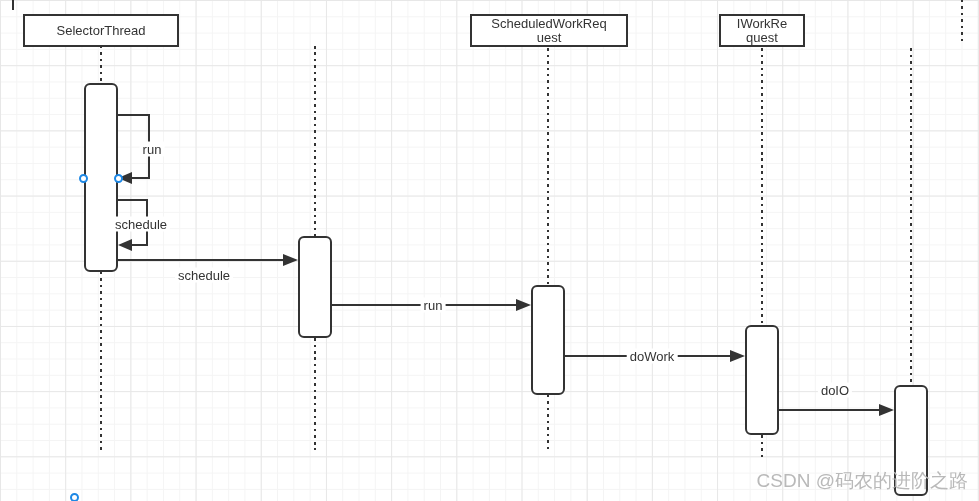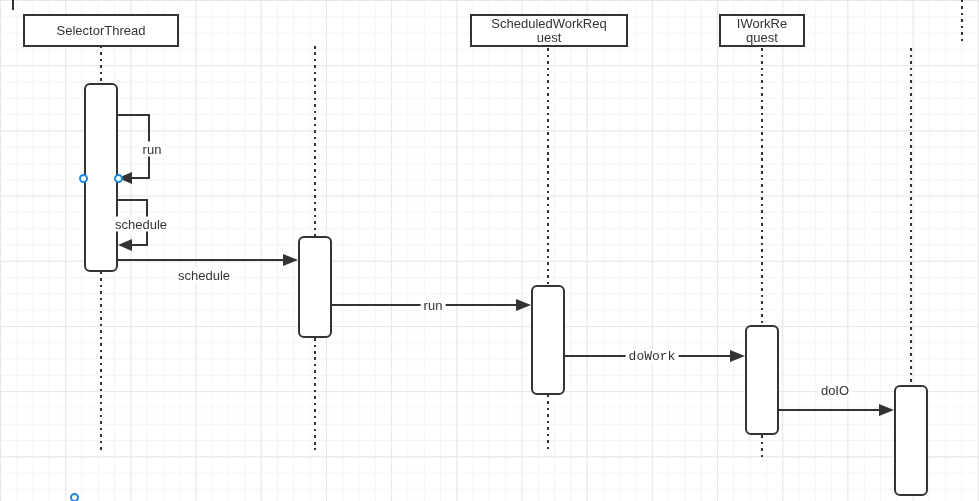--- a/index.html
+++ b/index.html
@@ -81,21 +81,21 @@
   #msg-schedule-line{left:118px;top:259px;width:165px;}
   #msg-schedule-head{left:283px;top:254px;}
   #msg-schedule-label{left:204px;top:275px;}
   
   #msg-run2-line{left:332px;top:304px;width:184px;}
   #msg-run2-head{left:516px;top:299px;}
   #msg-run2-label{left:433px;top:305px;}
   
   #msg-dowork-line{left:565px;top:355px;width:165px;}
   #msg-dowork-head{left:730px;top:350px;}
-  #msg-dowork-label{left:652px;top:356px;font-family:Liberation Mono, monospace;}
+  #msg-dowork-label{left:652px;top:356px;}
   
   #msg-doio-line{left:779px;top:409px;width:100px;}
   #msg-doio-head{left:879px;top:404px;}
   #msg-doio-label{left:835px;top:390px;}
 
   
   #self-run-top{left:118px;top:114px;width:32px;}
   #self-run-vert{left:148px;top:114px;height:64px;}
   #self-run-bot{left:131px;top:177px;width:19px;}
   #self-run-head{left:118px;top:172px;}
@@ -194,14 +194,15 @@
   <div>
     <div class="mline" id="msg-doio-line"></div>
     <div class="arrow-r" id="msg-doio-head"></div>
     <span class="msg-label" id="msg-doio-label">doIO</span>
   </div>
 
   <div class="handle" id="handle-a"></div>
   <div class="handle" id="handle-b"></div>
   <div class="handle" id="handle-c"></div>
 
+  <div class="watermark">CSDN @码农的进阶之路</div>
 
 </div>
 
 </body></html>

